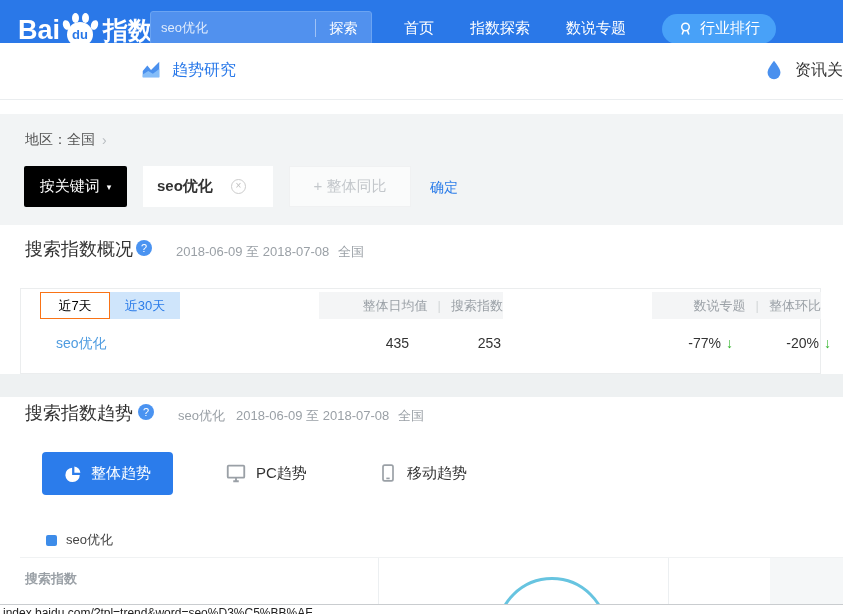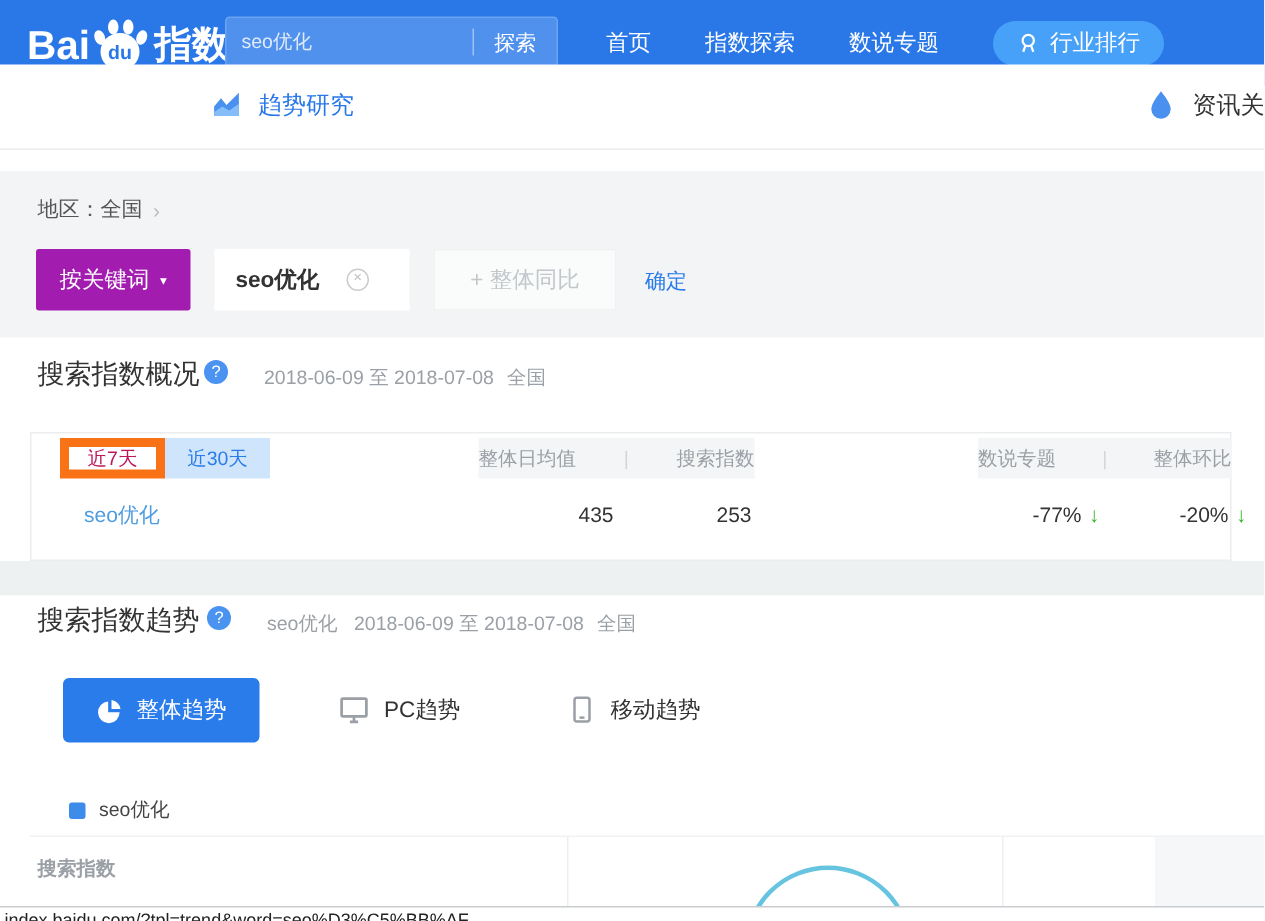--- a/index.html
+++ b/index.html
@@ -36,21 +36,21 @@
   
   .subnav { position:absolute; top:43px; left:0; width:843px; height:57px; background:#fff; border-bottom:1px solid #eaedef; }
   .sn-item { position:absolute; top:16px; display:flex; align-items:center; gap:10px; font-size:16px; color:#333; cursor:pointer; white-space:nowrap; }
   .sn-item.active { color:#2878e9; }
   .sn-1 { left:140px; } .sn-2 { left:447px; } .sn-3 { left:763px; }
 
   
   .band { position:absolute; top:114px; left:0; width:843px; height:111px; background:#f2f4f5; }
   .region { position:absolute; left:25px; top:17px; font-size:14px; color:#555; display:flex; align-items:center; gap:7px; cursor:pointer; }
   .region .chev { color:#b9bdc1; font-size:14px; }
-  .kwtype { position:absolute; left:24px; top:52px; width:103px; height:41px; background:#a21caf; color:#fff;
+  .kwtype { position:absolute; left:24px; top:52px; width:103px; height:41px; background:#000000; color:#fff;
             font-size:15px; display:flex; align-items:center; justify-content:center; gap:7px; border-radius:2px; cursor:pointer; }
   .kwtype .caret { font-size:9px; }
   .kwbox { position:absolute; left:143px; top:52px; width:130px; height:41px; background:#fff; display:flex; align-items:center; }
   .kwbox input { width:88px; border:none; outline:none; font-size:15px; font-weight:bold; color:#333;
                  padding:0 4px 0 14px; background:transparent; font-family:inherit; }
   .clear-ic { width:15px; height:15px; border:1px solid #ccc; border-radius:50%; color:#c0c0c0;
               font-size:10px; line-height:12px; text-align:center; cursor:pointer; }
   .addcmp { position:absolute; left:289px; top:52px; width:122px; height:41px; background:#fafbfb;
             border:1px solid #f0f1f2; color:#c3c7cb; font-size:15px; display:flex; align-items:center;
             justify-content:center; cursor:pointer; }
@@ -63,24 +63,24 @@
             font-size:11px; text-align:center; line-height:16px; cursor:pointer; }
   .q1 { left:136px; top:240px; } .q2 { left:138px; top:404px; }
   .meta { position:absolute; font-size:13px; color:#9aa0a6; white-space:nowrap; }
   .m1a { left:176px; top:243px; } .m1b { left:338px; top:243px; }
   .m2kw { left:178px; top:407px; } .m2a { left:236px; top:407px; } .m2b { left:398px; top:407px; }
 
   
   .ovcard { position:absolute; left:20px; top:288px; width:801px; height:86px; background:#fff; border:1px solid #ebedee; }
   .tab { position:absolute; top:3px; width:70px; height:27px; font-size:13px; display:flex; align-items:center;
          justify-content:center; cursor:pointer; }
-  .tab7 { left:19px; background:#fff; border:6px solid #f97316; color:#be185d; }
+  .tab7 { left:19px; background:#fff; border:1px solid #f97316; color:#000000; }
   .tab30 { left:89px; background:#cfe5fb; color:#2b7ce9; }
   .hstrip { position:absolute; top:3px; height:27px; background:#f4f5f6; display:flex; align-items:center;
-            justify-content:space-between; gap:10px; font-size:13px; color:#9aa0a6; white-space:nowrap; }
+            justify-content:flex-end; gap:10px; font-size:13px; color:#9aa0a6; white-space:nowrap; }
   .hs-left { left:298px; width:184px; }
   .hs-right { left:631px; width:169px; }
   .hs-div { color:#d4d7d9; }
   .row-kw { position:absolute; left:35px; top:46px; font-size:14px; color:#4f9ce0; cursor:pointer; }
   .row-num { position:absolute; top:46px; text-align:right; font-size:14px; color:#333; }
   .rv1 { left:318px; width:70px; } .rv2 { left:420px; width:60px; }
   .row-pct { position:absolute; top:46px; display:flex; justify-content:flex-end; align-items:center; gap:5px;
              font-size:14px; color:#333; }
   .ryoy { left:600px; width:112px; } .rmom { left:700px; width:110px; }
   .dn-arrow { color:#35b52e; font-weight:bold; font-size:14px; }

